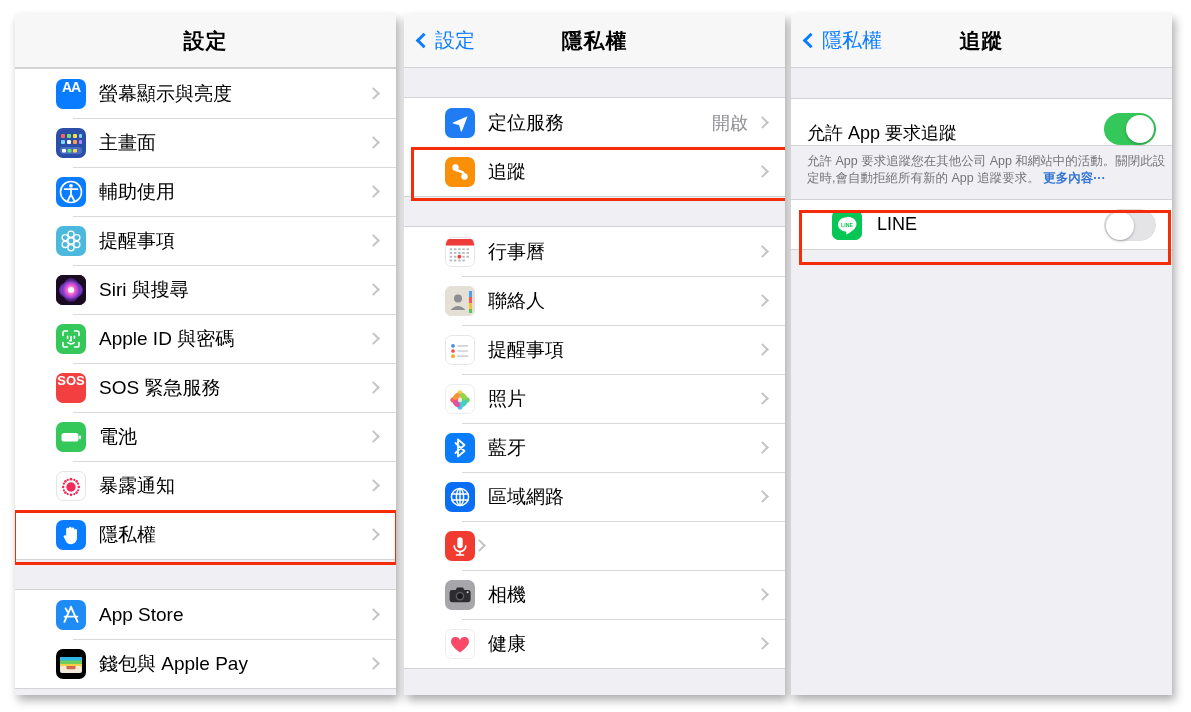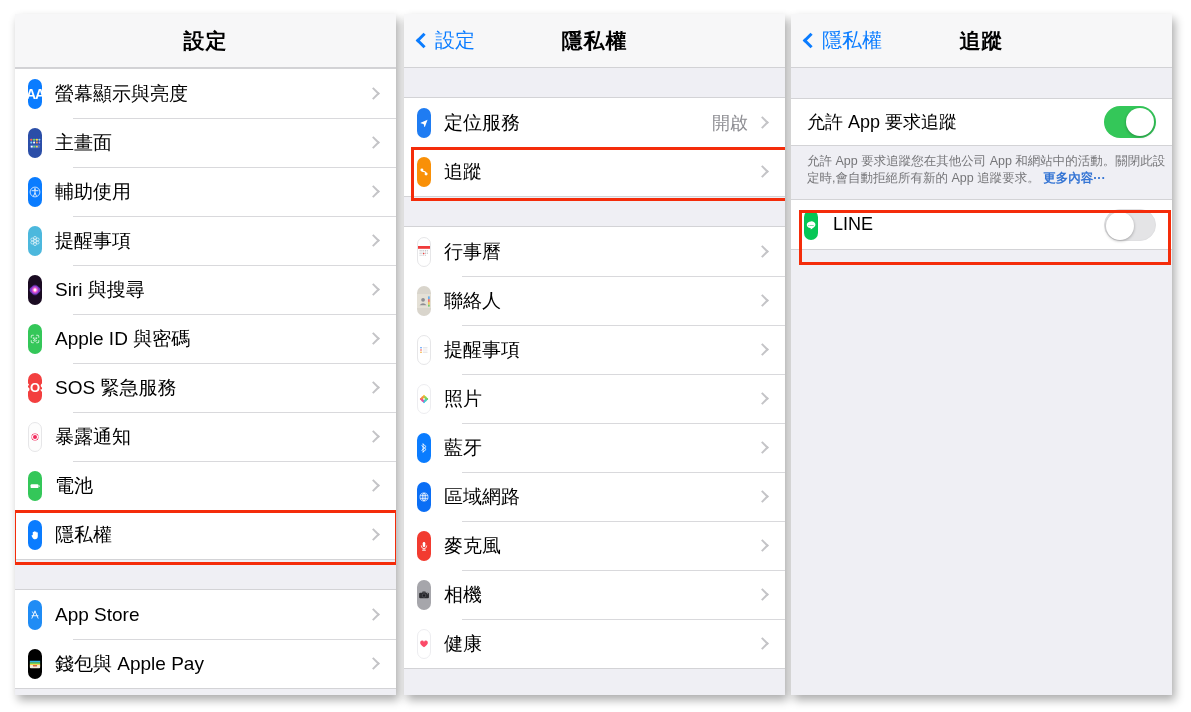--- a/index.html
+++ b/index.html
@@ -98,31 +98,32 @@
     width: 9px; height: 9px;
     border-top: 2px solid #c4c4c7;
     border-right: 2px solid #c4c4c7;
     transform: rotate(45deg);
     margin-right: 18px;
     flex: 0 0 auto;
   }
 
   
   .icon {
-    width: 14px; height: 30px;
+    width: 30px; height: 30px;
     border-radius: 7px;
     flex: 0 0 auto;
     display: flex;
-    align-items: center;
+    align-items: flex-start;
     justify-content: center;
     font-size: 13px;
     font-weight: bold;
     color: #fff;
     overflow: hidden;
     position: relative;
+    margin-left: 28px;
   }
   .icon svg { display:block; }
 
   
   .hl {
     position: absolute;
     border: 3px solid #f42c0a;
     pointer-events: none;
     z-index: 6;
   }
@@ -153,21 +154,21 @@
     padding: 7px 0 12px 16px;
     font-size: 12.5px;
     line-height: 17px;
     color: #767679;
     background: #efeff4;
   }
   .footer-note a { color: #3575d4; font-weight: bold; text-decoration: none; }
 
   .toggle-row {
     display: flex;
-    align-items: center;
+    align-items: flex-end;
     height: 46px;
     padding-left: 16px;
     background: #fff;
   }
   .toggle-row .tr-label { flex: 1; font-size: 18px; color: #000; }
   .app-row {
     display: flex;
     align-items: center;
     height: 49px;
     padding-left: 13px;
@@ -285,20 +286,31 @@
           </span>
           <span class="row-label">Apple ID 與密碼</span>
           <span class="chev"></span>
         </div>
 
         <div class="row">
           <span class="icon" style="background:#f33f3f;">
             <span style="font-size:13px;font-weight:bold;">SOS</span>
           </span>
           <span class="row-label">SOS 緊急服務</span>
+          <span class="chev"></span>
+        </div>
+
+        <div class="row">
+          <span class="icon" style="background:#34c759;">
+            <svg width="30" height="30" viewBox="0 0 30 30">
+              <rect x="5.5" y="11" width="17" height="8.5" rx="2.6" fill="#fff"></rect>
+              <rect x="23.2" y="13.4" width="1.8" height="3.8" rx="0.9" fill="#fff"></rect>
+            </svg>
+          </span>
+          <span class="row-label">電池</span>
           <span class="chev"></span>
         </div>
 
         <div class="row">
           <span class="icon" style="background:#fdfdfd;border:1px solid #e6e6e8;">
             <svg width="30" height="30" viewBox="0 0 30 30">
               <circle cx="15" cy="15" r="5" fill="#f2295b"></circle>
               <g fill="#f2295b">
                 <circle cx="15" cy="6.6" r="1.4"></circle>
                   <circle cx="21" cy="9" r="1.4"></circle>
@@ -313,31 +325,20 @@
                 <circle cx="22.6" cy="18.5" r="1.2"></circle>
                   <circle cx="18.5" cy="22.6" r="1.2"></circle>
                 <circle cx="11.5" cy="22.6" r="1.2"></circle>
                   <circle cx="7.4" cy="18.5" r="1.2"></circle>
                 <circle cx="7.4" cy="11.5" r="1.2"></circle>
                   <circle cx="11.5" cy="7.4" r="1.2"></circle>
               </g>
             </svg>
           </span>
           <span class="row-label">暴露通知</span>
-          <span class="chev"></span>
-        </div>
-
-        <div class="row">
-          <span class="icon" style="background:#34c759;">
-            <svg width="30" height="30" viewBox="0 0 30 30">
-              <rect x="5.5" y="11" width="17" height="8.5" rx="2.6" fill="#fff"></rect>
-              <rect x="23.2" y="13.4" width="1.8" height="3.8" rx="0.9" fill="#fff"></rect>
-            </svg>
-          </span>
-          <span class="row-label">電池</span>
           <span class="chev"></span>
         </div>
 
         <div class="row">
           <span class="icon" style="background:#0a7cff;">
             <svg width="30" height="30" viewBox="0 0 30 30">
               <path d="M10.2 15.6 V9.2 a1.35 1.35 0 0 1 2.7 0 V14.4 V8.2 a1.35 1.35 0 0 1 2.7 0 V14.4 V8.8 a1.35 1.35 0 0 1 2.7 0 V14.4 V10.4 a1.35 1.35 0 0 1 2.7 0 V17.6 c0 3.9 -2.4 6.6 -5.9 6.6 c-3.1 0 -4.6 -1.7 -5.6 -3.8 l-1.7 -3.3 a1.3 1.3 0 0 1 2.1 -1.5 z" fill="#fff"></path>
             </svg>
           </span>
           <span class="row-label">隱私權</span>
@@ -520,21 +521,20 @@
           <span class="chev"></span>
         </div>
         <div class="row">
           <span class="icon" style="background:#f23b30;">
             <svg width="30" height="30" viewBox="0 0 30 30">
               <rect x="12.3" y="6.3" width="5.4" height="11" rx="2.7" fill="#fff"></rect>
               <path d="M9.2 14.8 a5.8 5.8 0 0 0 11.6 0" stroke="#fff" stroke-width="1.7" fill="none" stroke-linecap="round"></path>
               <path d="M15 20.6 V24 M11.6 24 H18.4" stroke="#fff" stroke-width="1.7" stroke-linecap="round"></path>
             </svg>
           </span>
-          <span class="row-label">麥克風</span>
           <span class="chev"></span>
         </div>
         <div class="row">
           <span class="icon" style="background:#a6a6ab;">
             <svg width="30" height="30" viewBox="0 0 30 30">
               <rect x="4.6" y="10" width="21" height="12.2" rx="2.4" fill="#2d2d31"></rect>
               <path d="M10.6 10 L12 7.6 h6 L19.4 10 z" fill="#2d2d31"></path>
               <circle cx="15" cy="16.1" r="4.3" fill="#5a5a60"></circle>
               <circle cx="15" cy="16.1" r="2.9" fill="#1a1a1e"></circle>
               <circle cx="22.6" cy="12.2" r="1" fill="#cfcfd4"></circle>

